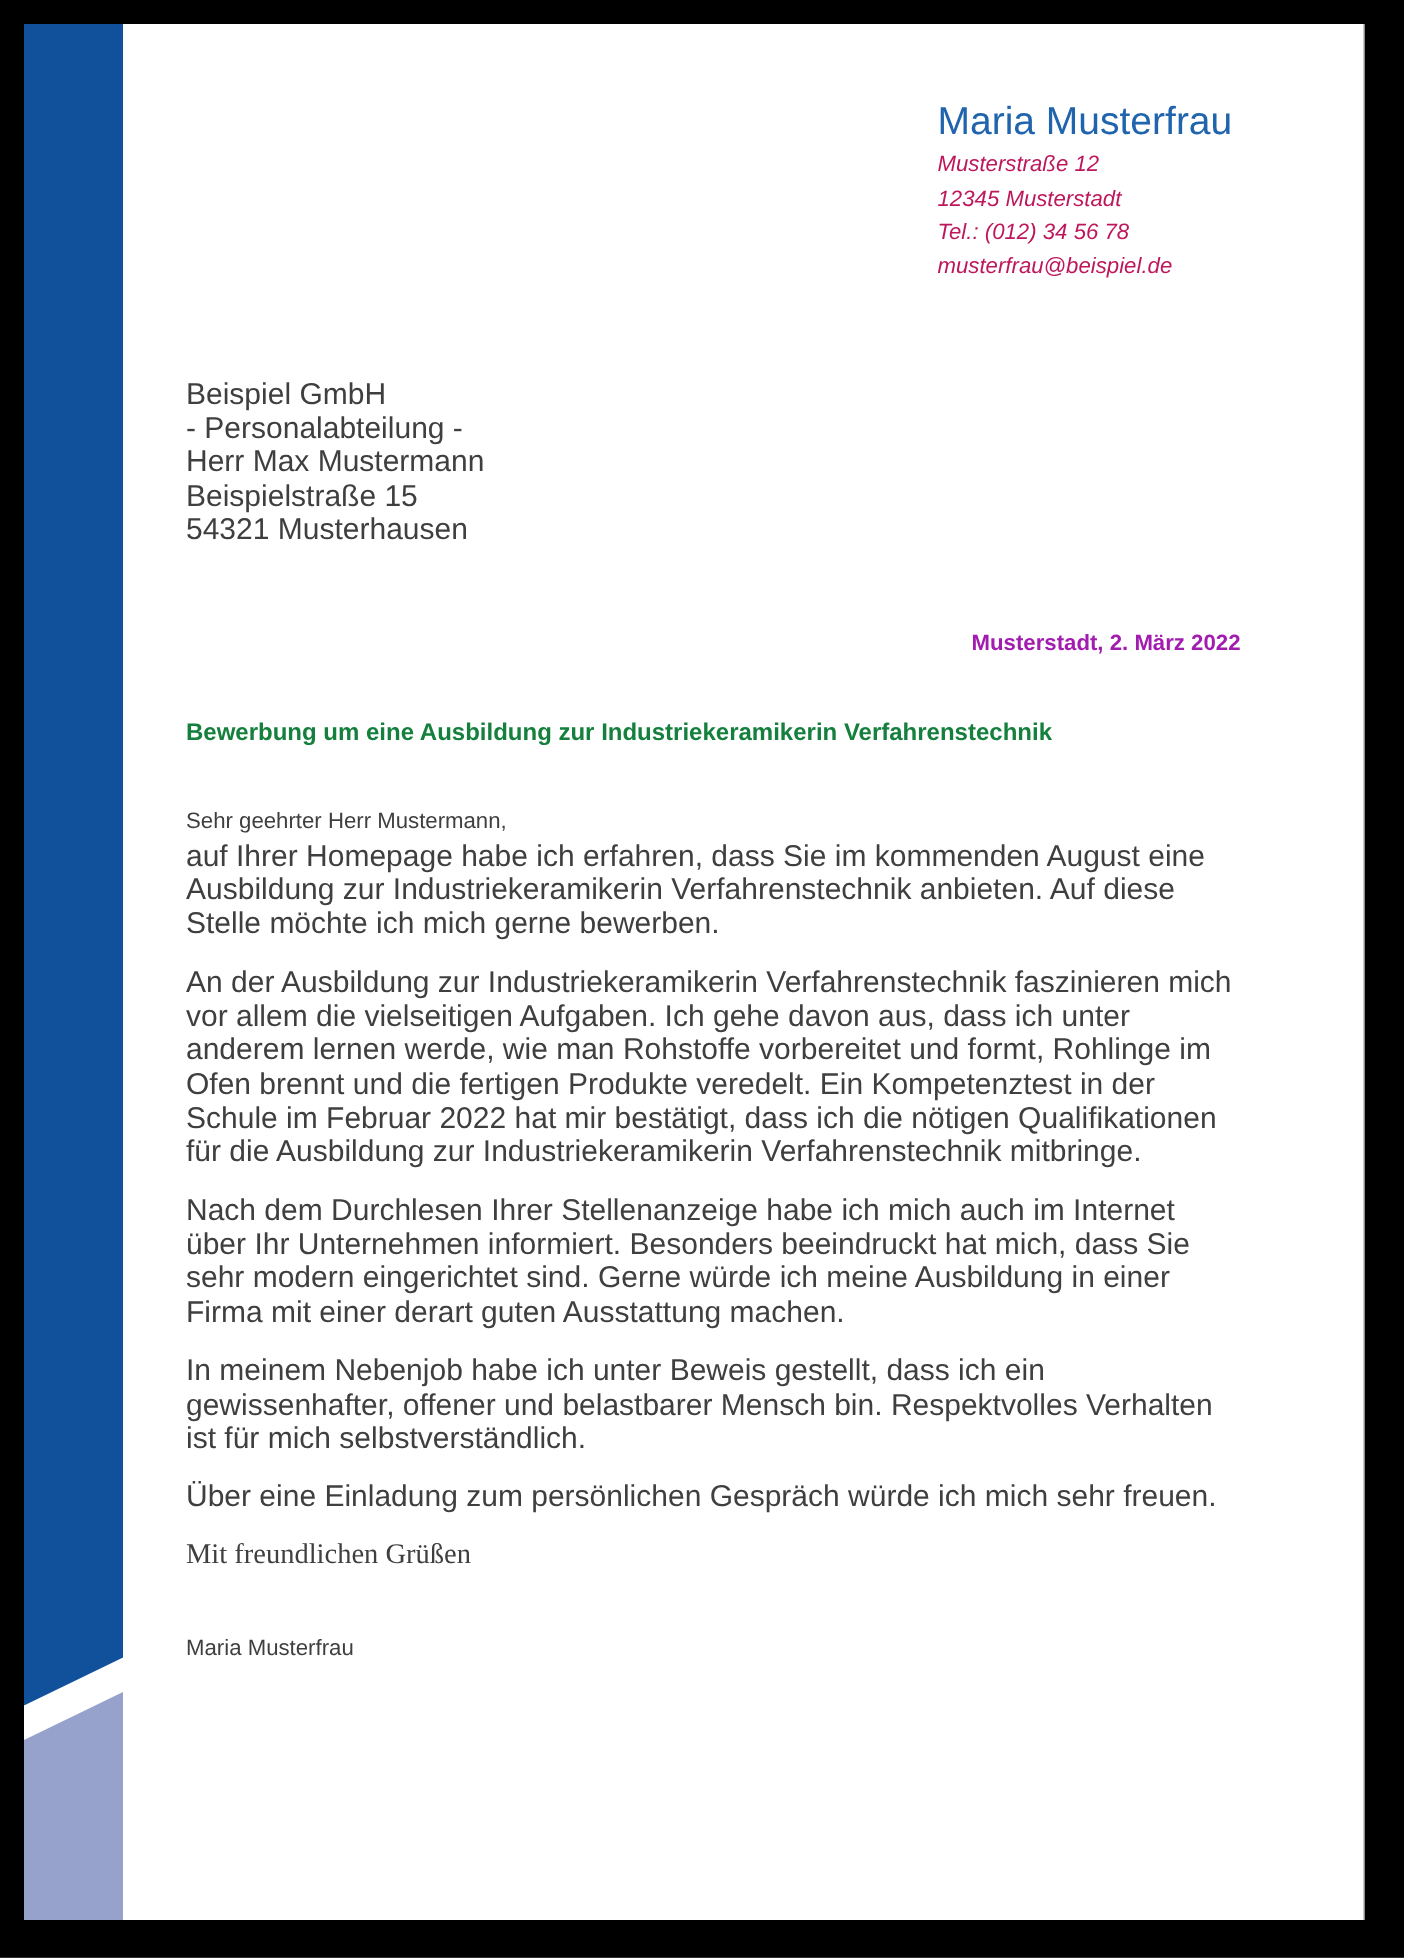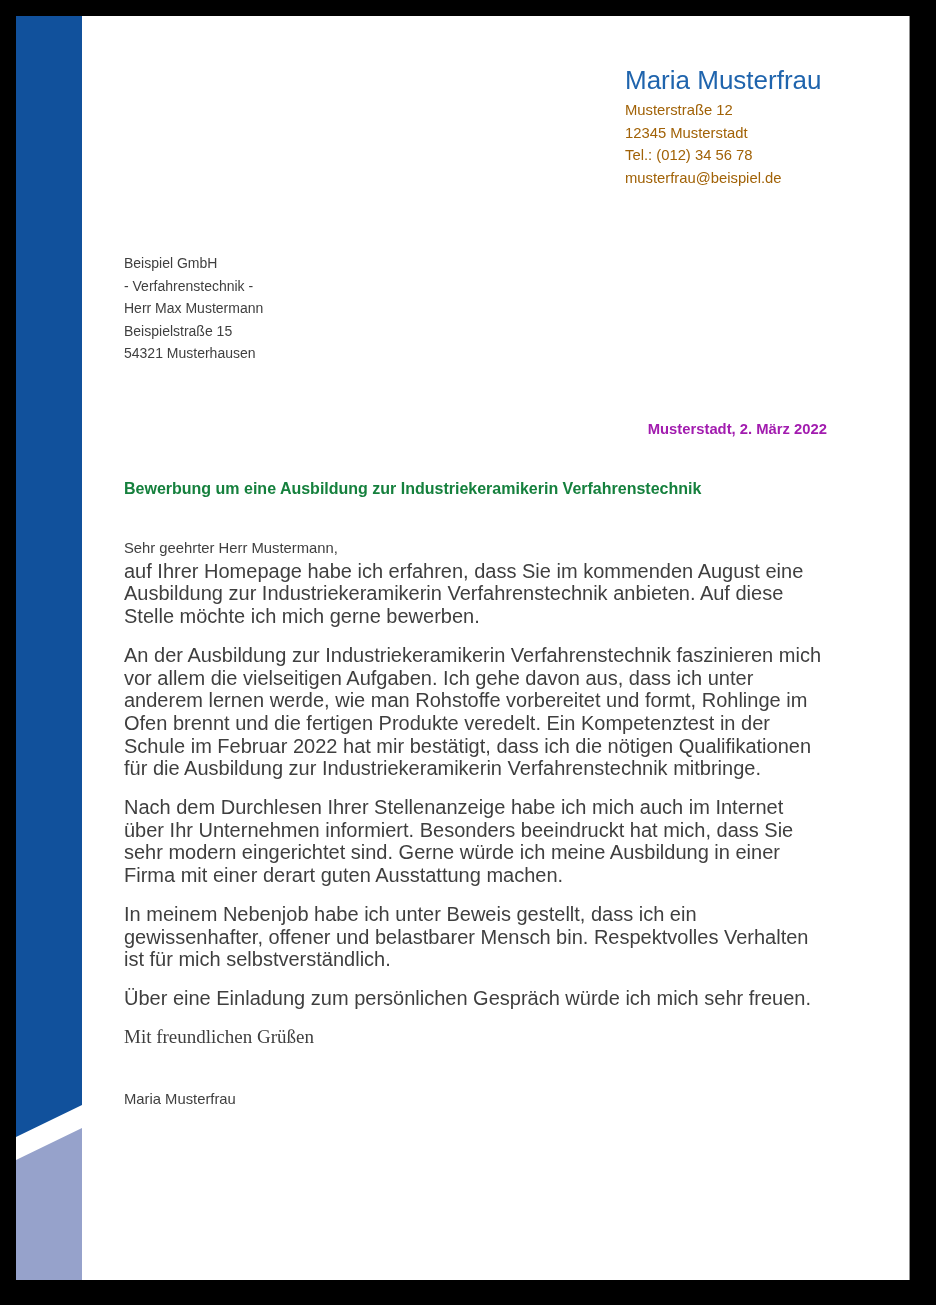--- a/index.html
+++ b/index.html
@@ -28,24 +28,24 @@
     background: #96a2cb;
     clip-path: polygon(0 1144px, 100% 1112px, 100% 100%, 0 100%);
   }
   
   .sender { position: absolute; left: 609px; top: 47px; width: 230px; }
   .sender-name {
     font-size: 26px; line-height: 34px;
     color: #1f64ad; letter-spacing: 0;
     margin-bottom: 2px; white-space: nowrap;
   }
-  .sender-line { font-size: 14.8px; line-height: 22.7px; color: #a16207; white-space: nowrap; }
+  .sender-line { font-size: 14.8px; line-height: 22.7px; color: #be185d; white-space: nowrap; font-style: italic; }
   
   .recipient { position: absolute; left: 108px; top: 236px; }
-  .recipient-line { font-size: 14px; line-height: 22.6px; color: #3f3f3f; white-space: nowrap; }
+  .recipient-line { font-size: 20px; line-height: 22.6px; color: #3f3f3f; white-space: nowrap; }
   
   .dateline {
     position: absolute; right: 82px; top: 402px;
     font-size: 14.8px; line-height: 22.7px; color: #a21caf;
     text-align: right; white-space: nowrap; font-weight: bold;
   }
   
   .subject {
     position: absolute; left: 108px; top: 462px; width: 720px;
     font-size: 16px; font-weight: bold; color: #15803d;
@@ -72,21 +72,21 @@
     <div class="sender">
       <div class="sender-name">Maria Musterfrau</div>
       <div class="sender-line">Musterstraße 12</div>
       <div class="sender-line">12345 Musterstadt</div>
       <div class="sender-line">Tel.: (012) 34 56 78</div>
       <div class="sender-line">musterfrau@beispiel.de</div>
     </div>
 
     <div class="recipient">
       <div class="recipient-line">Beispiel GmbH</div>
-      <div class="recipient-line">- Verfahrenstechnik -</div>
+      <div class="recipient-line">- Personalabteilung -</div>
       <div class="recipient-line">Herr Max Mustermann</div>
       <div class="recipient-line">Beispielstraße 15</div>
       <div class="recipient-line">54321 Musterhausen</div>
     </div>
 
     <div class="dateline">Musterstadt, 2. März 2022</div>
 
     <div class="subject">Bewerbung um eine Ausbildung zur Industriekeramikerin Verfahrenstechnik</div>
 
     <div class="letter-body">

